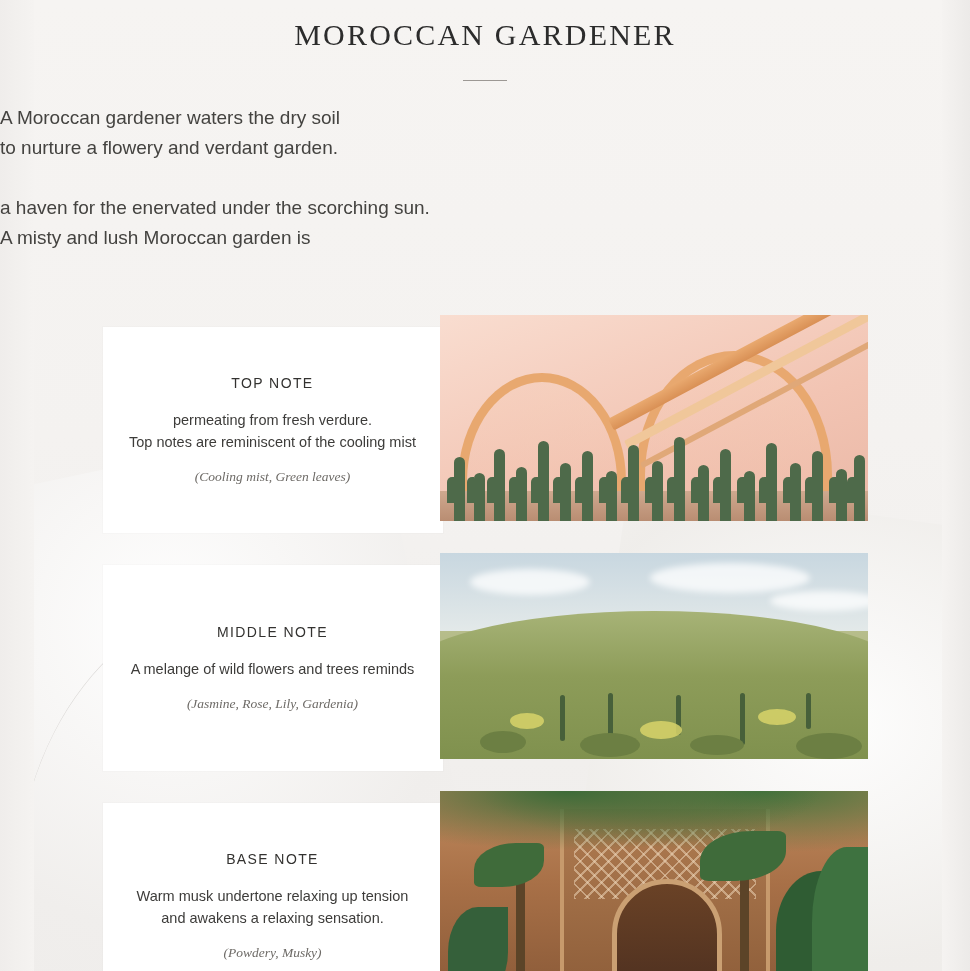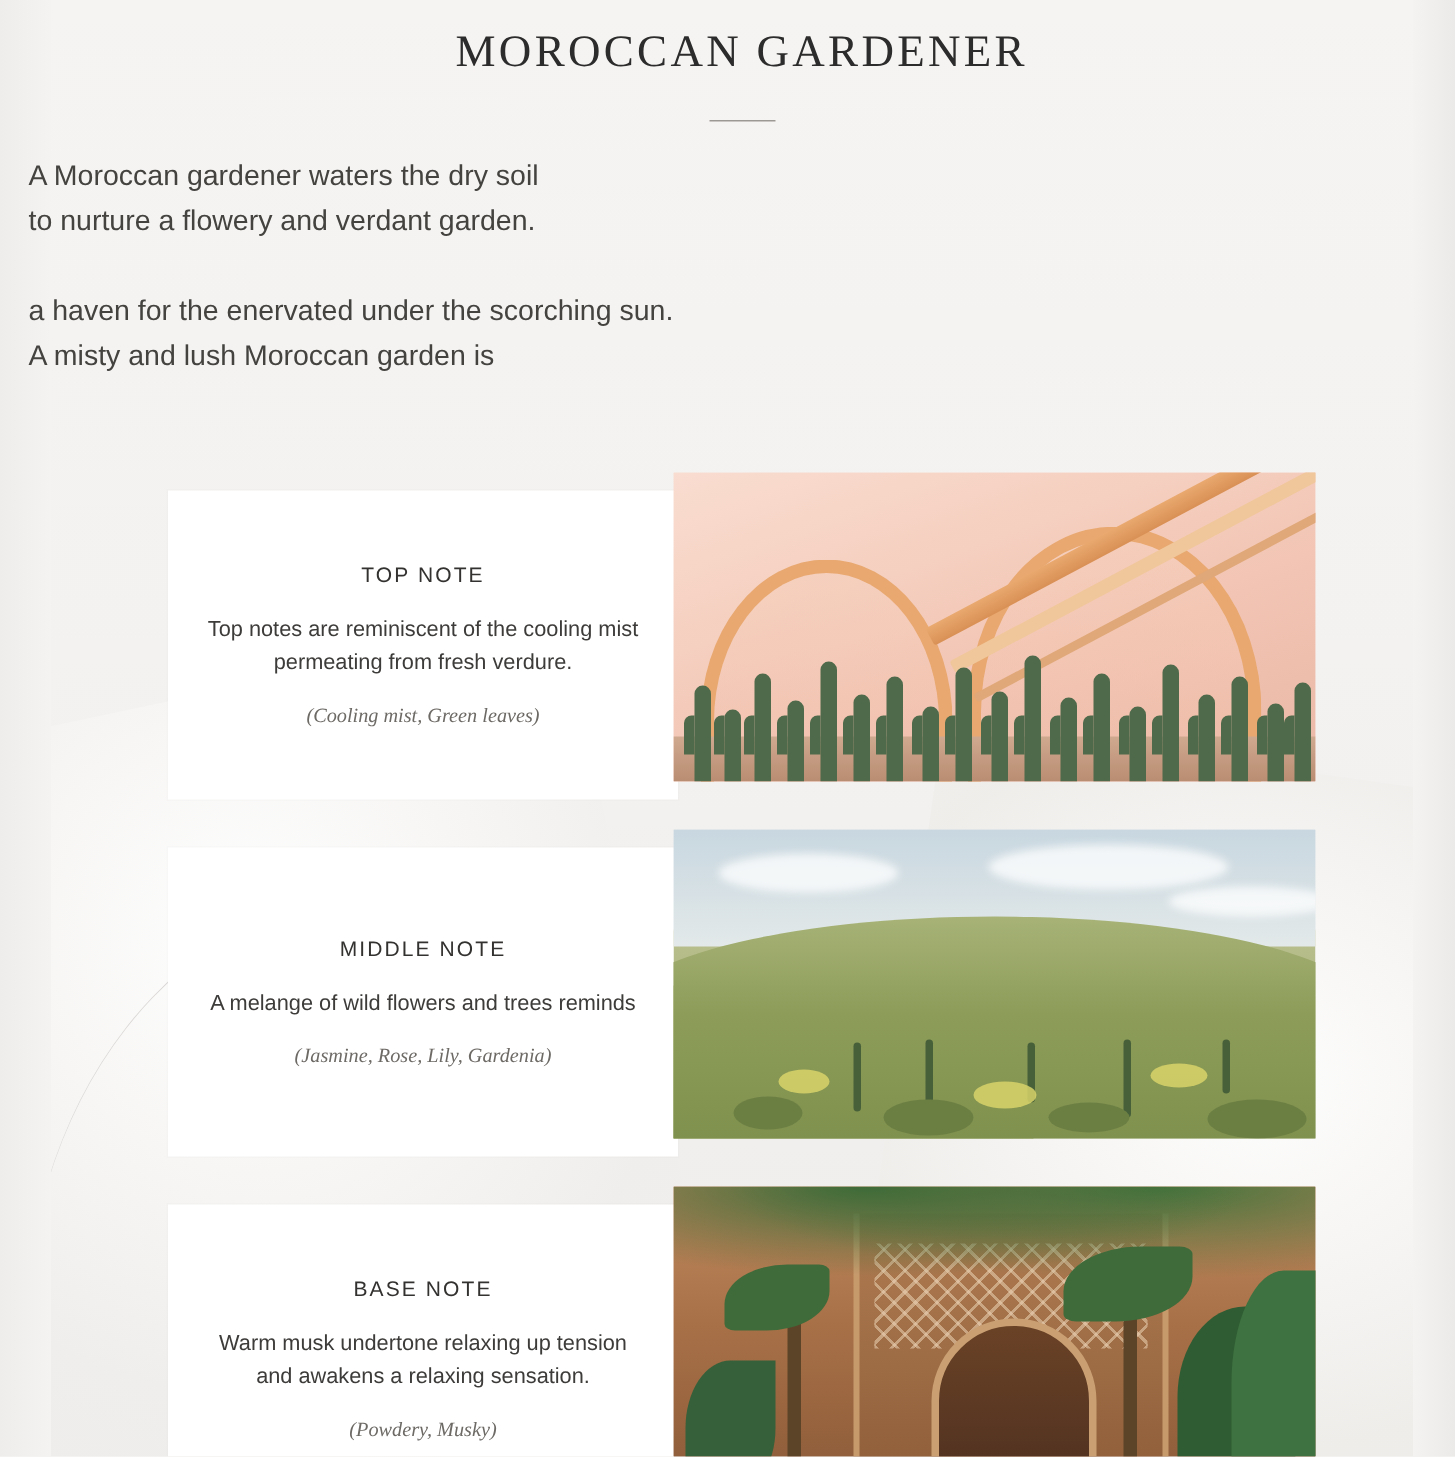--- a/index.html
+++ b/index.html
@@ -8,21 +8,20 @@
     width: 970px; height: 971px;
     overflow: hidden;
     background: #f7f5f3;
     font-family: "Liberation Sans", sans-serif;
   }
   .page {
     position: relative;
     width: 970px; height: 971px;
     background: linear-gradient(180deg, #f6f4f2 0%, #f4f2f0 45%, #efedeb 100%);
     overflow: hidden;
-    padding-left: 19px;
   }
   
   .bg-dune-1 {
     position: absolute;
     left: -180px; top: 470px;
     width: 620px; height: 560px;
     background: radial-gradient(ellipse at 60% 30%, #ffffff 0%, #f0eeec 55%, rgba(240,238,236,0) 72%);
     transform: rotate(-12deg);
     opacity: .95;
   }
@@ -247,22 +246,22 @@
       <div class="para-gap"></div>
       <p>a haven for the enervated under the scorching sun.</p>
       <p>A misty and lush Moroccan garden is</p>
     </div>
 
     <div class="notes">
 
       <div class="note-row">
         <div class="note-card">
           <div class="note-label">TOP NOTE</div>
+          <p class="note-desc">permeating from fresh verdure.</p>
           <p class="note-desc">Top notes are reminiscent of the cooling mist</p>
-          <p class="note-desc">permeating from fresh verdure.</p>
           <div class="note-ingredients">(Cooling mist, Green leaves)</div>
         </div>
         <div class="note-photo">
           <div class="photo-inner p1">
             <div class="sky"></div>
             <div class="arch arch-a"></div>
             <div class="arch arch-b"></div>
             <div class="beam beam-1"></div>
             <div class="beam beam-2"></div>
             <div class="beam beam-3"></div>

